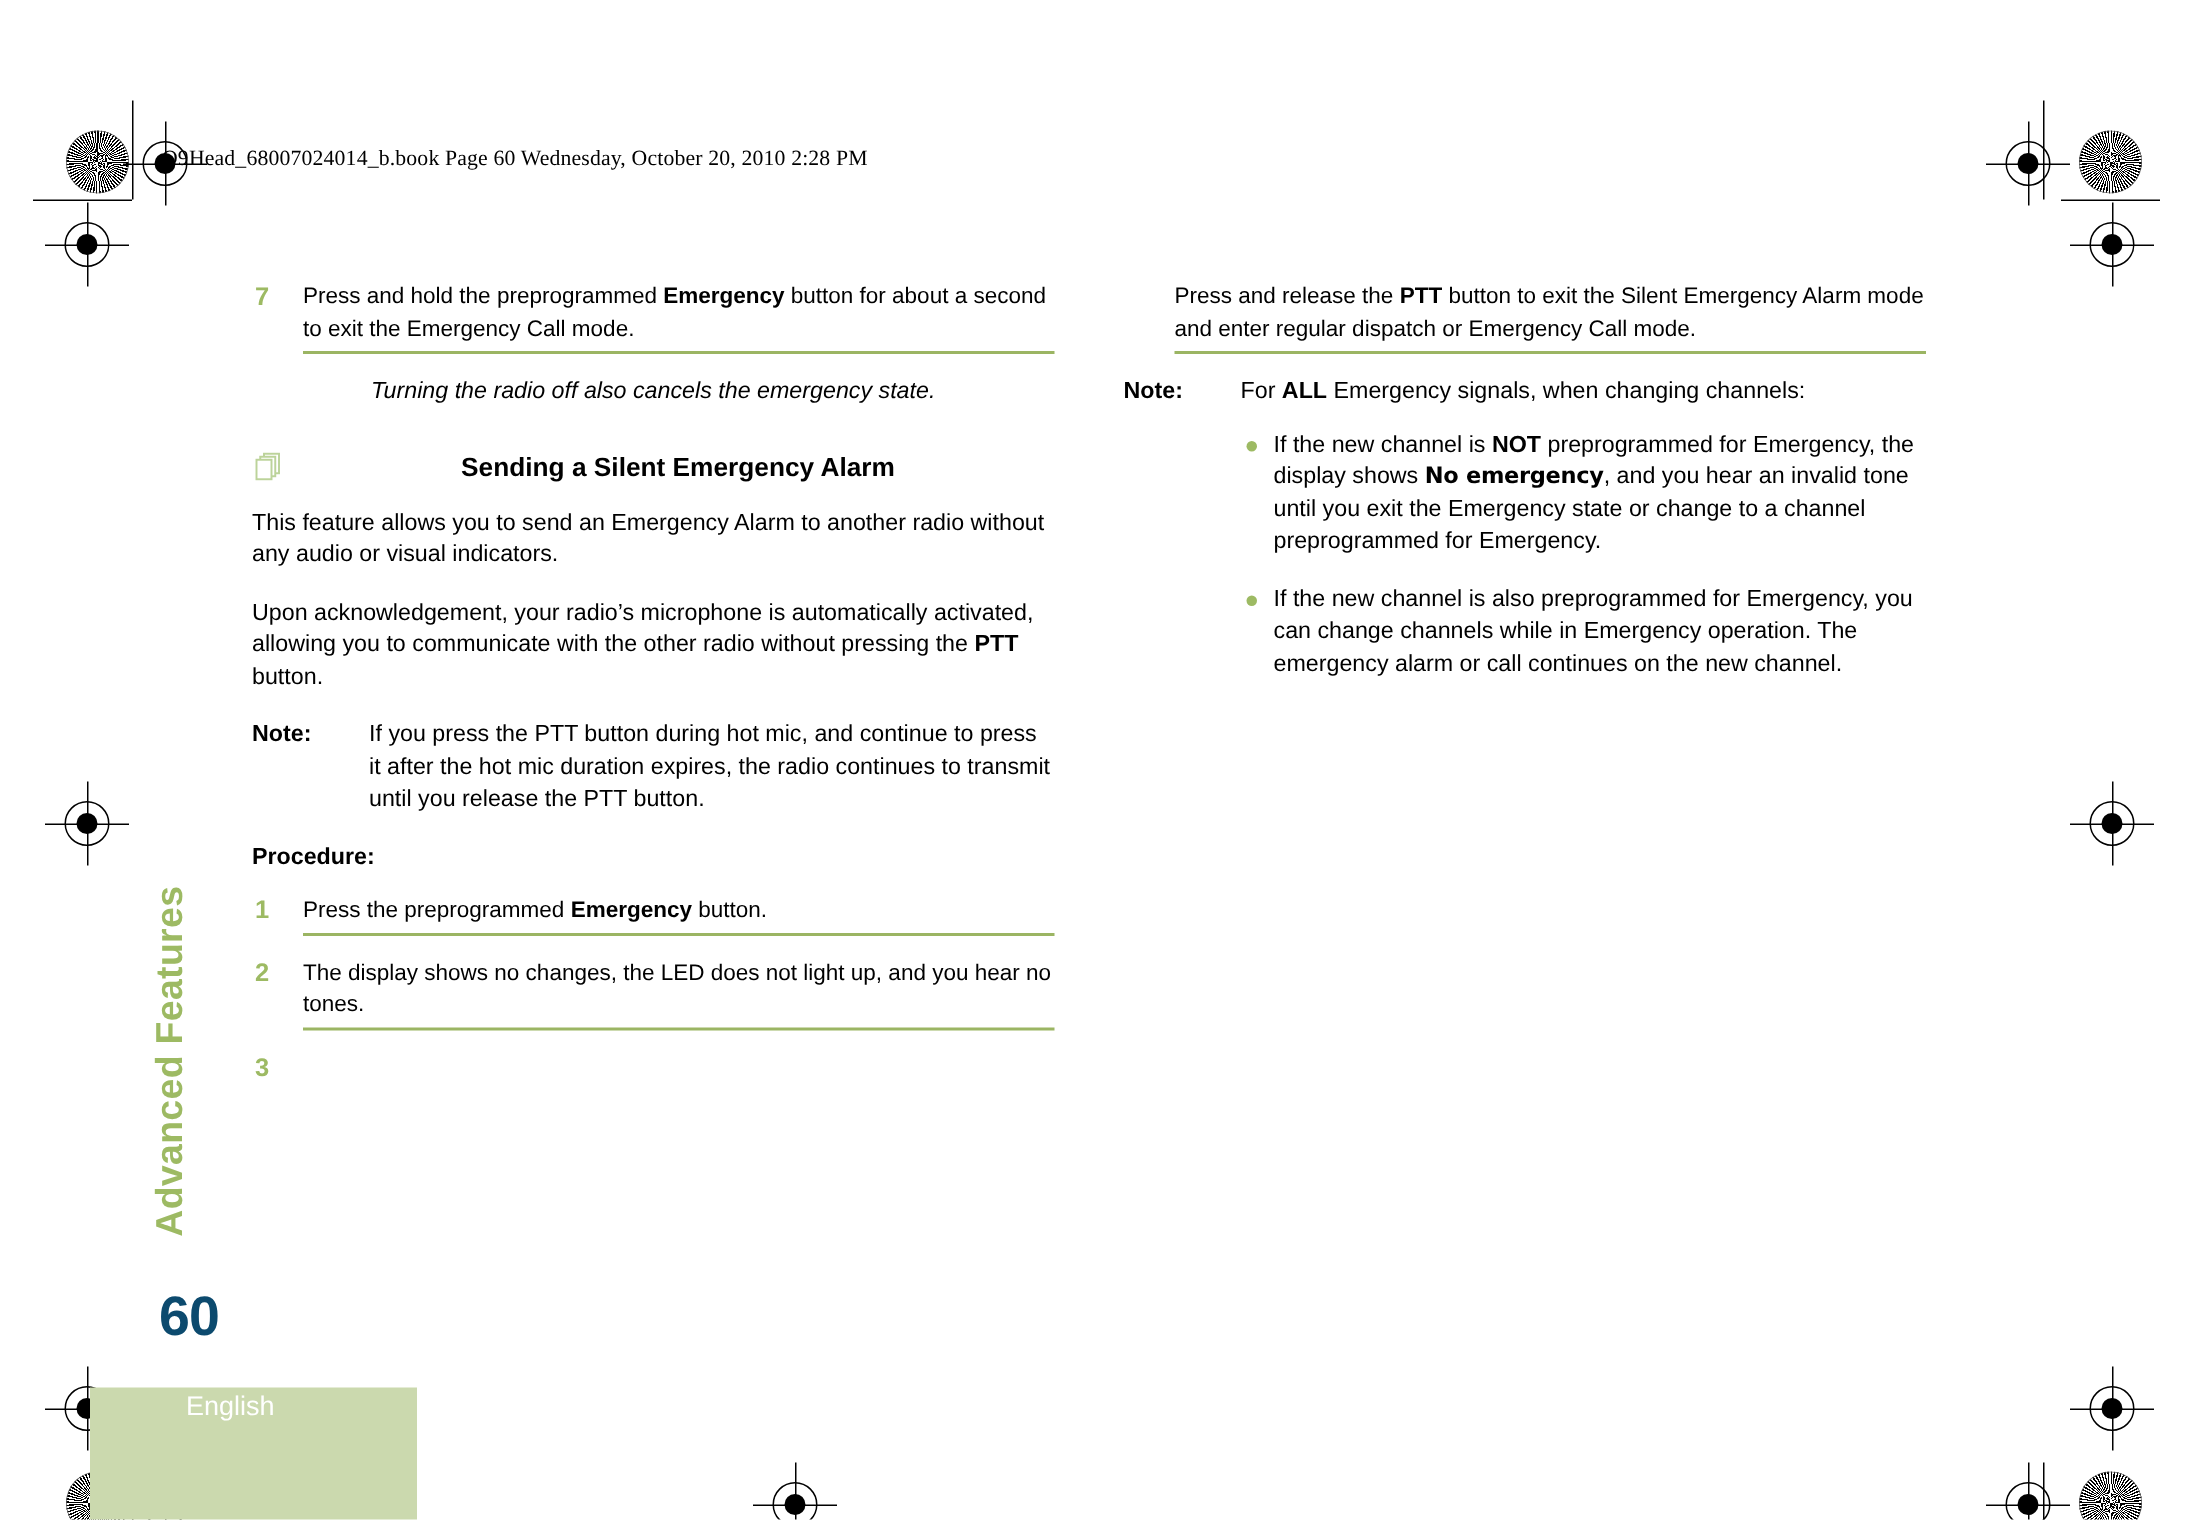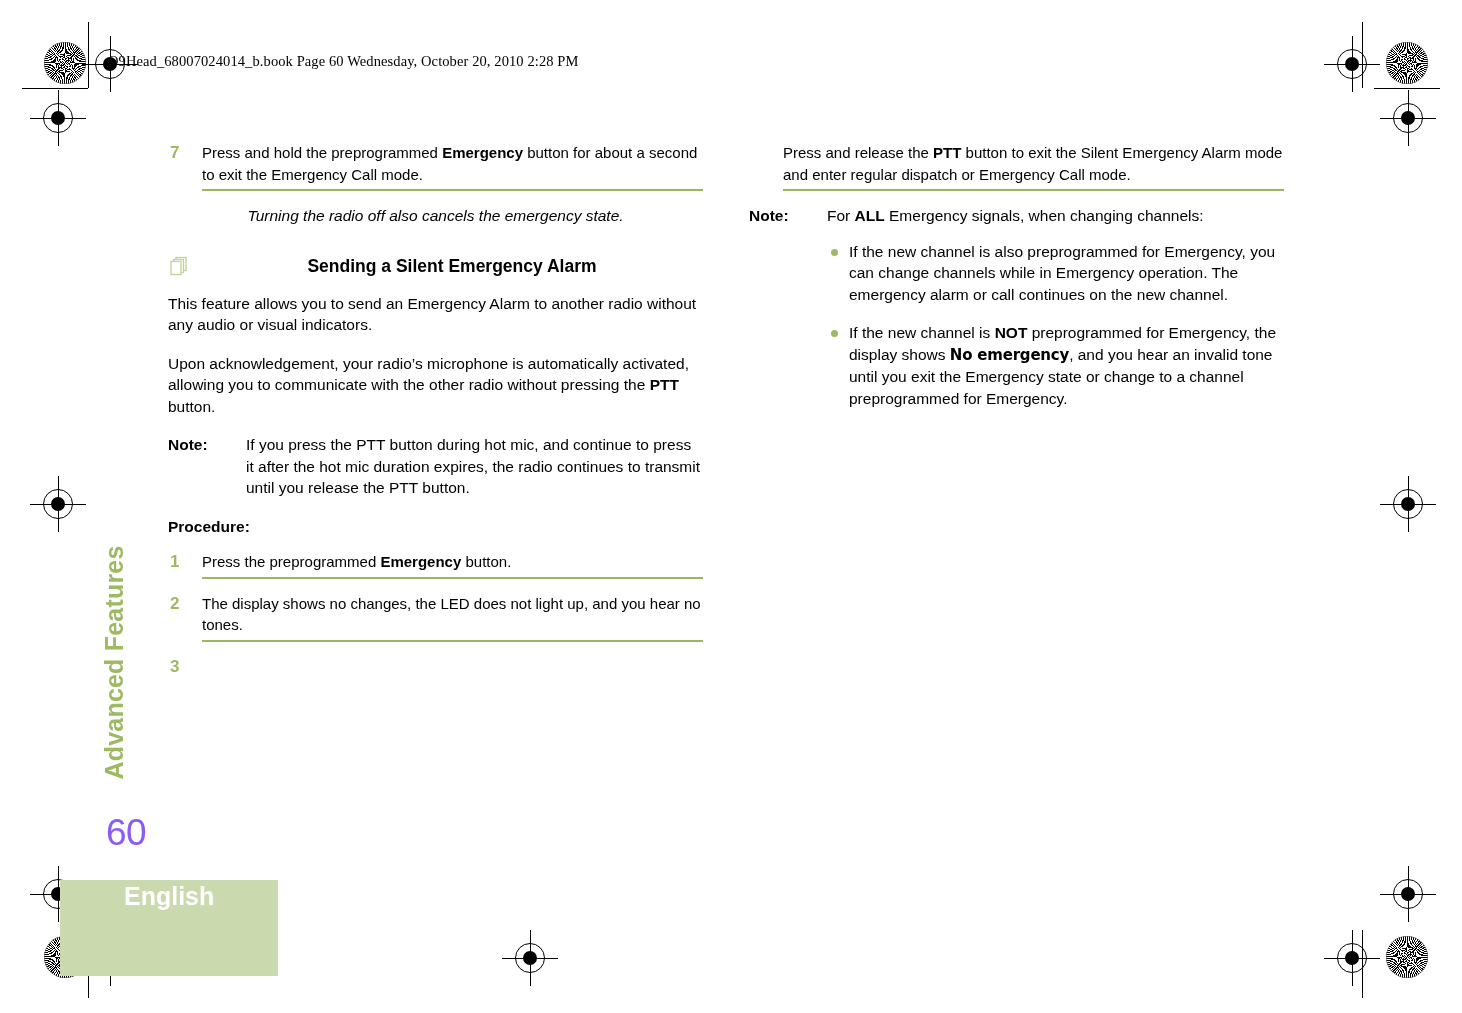--- a/index.html
+++ b/index.html
@@ -4,21 +4,21 @@
 <style>
   html,body{margin:0;padding:0;}
   body{
     width:1462px;height:1013px;
     background:#ffffff;
     font-family:"Liberation Sans", sans-serif;
     color:#000;
     position:relative;
     overflow:hidden;
   }
-  .page{position:absolute;inset:0;}
+  .page{position:absolute;inset:0;margin-top:45px;}
 
   
   .trimline{position:absolute;background:#000;}
   .vline{width:1px;}
   .hline{height:1px;}
 
   .regmark{position:absolute;width:44px;height:44px;}
   .regmark .ring{
     position:absolute;left:7px;top:7px;width:30px;height:30px;
     border:1.5px solid #000;border-radius:50%;box-sizing:border-box;
@@ -51,32 +51,32 @@
     width:320px;
     transform:rotate(-90deg);
     transform-origin:center center;
     font-size:25px;font-weight:bold;color:#9DBA63;
     letter-spacing:.2px;
     text-align:left;
     white-space:nowrap;
   }
   .page-number{
     position:absolute;left:106px;top:812px;
-    font-size:37px;font-weight:normal;color:#8b5cf6;
+    font-size:37px;font-weight:bold;color:#0c4a6e;
     letter-spacing:-.5px;
   }
 
   
   .lang-band{
     position:absolute;left:60px;top:880px;width:218px;height:96px;
     background:#CBD9AE;
   }
   .lang-label{
     position:absolute;left:124px;top:882px;
-    font-size:25px;font-weight:bold;color:#ffffff;
+    font-size:18px;font-weight:normal;color:#ffffff;
   }
 
   
   .col{position:absolute;width:535px;}
   .col-left{left:168px;top:142px;}
   .col-right{left:749px;top:142px;}
 
   
   .para{
     font-size:15.5px;line-height:21.5px;color:#000;
@@ -282,23 +282,23 @@
     <div class="step-rule"></div>
 
     <div class="note" style="margin-bottom:14px;">
       <span class="note-label">Note:</span>
       <span><span>For </span><b>ALL</b><span> Emergency signals, when changing channels:</span></span>
     </div>
 
     <ul class="bullets">
       <li>
         <span class="bdot"></span>
-        <span>If the new channel is also preprogrammed for Emergency, you can change channels while in Emergency operation. The emergency alarm or call continues on the new channel.</span>
+        <span><span>If the new channel is </span><b>NOT</b><span> preprogrammed for Emergency, the display shows </span><span class="lcd">No emergency</span><span>, and you hear an invalid tone until you exit the Emergency state or change to a channel preprogrammed for Emergency.</span></span>
       </li>
       <li>
         <span class="bdot"></span>
-        <span><span>If the new channel is </span><b>NOT</b><span> preprogrammed for Emergency, the display shows </span><span class="lcd">No emergency</span><span>, and you hear an invalid tone until you exit the Emergency state or change to a channel preprogrammed for Emergency.</span></span>
+        <span>If the new channel is also preprogrammed for Emergency, you can change channels while in Emergency operation. The emergency alarm or call continues on the new channel.</span>
       </li>
     </ul>
 
   </div>
 
 </div>
 
 </body></html>

